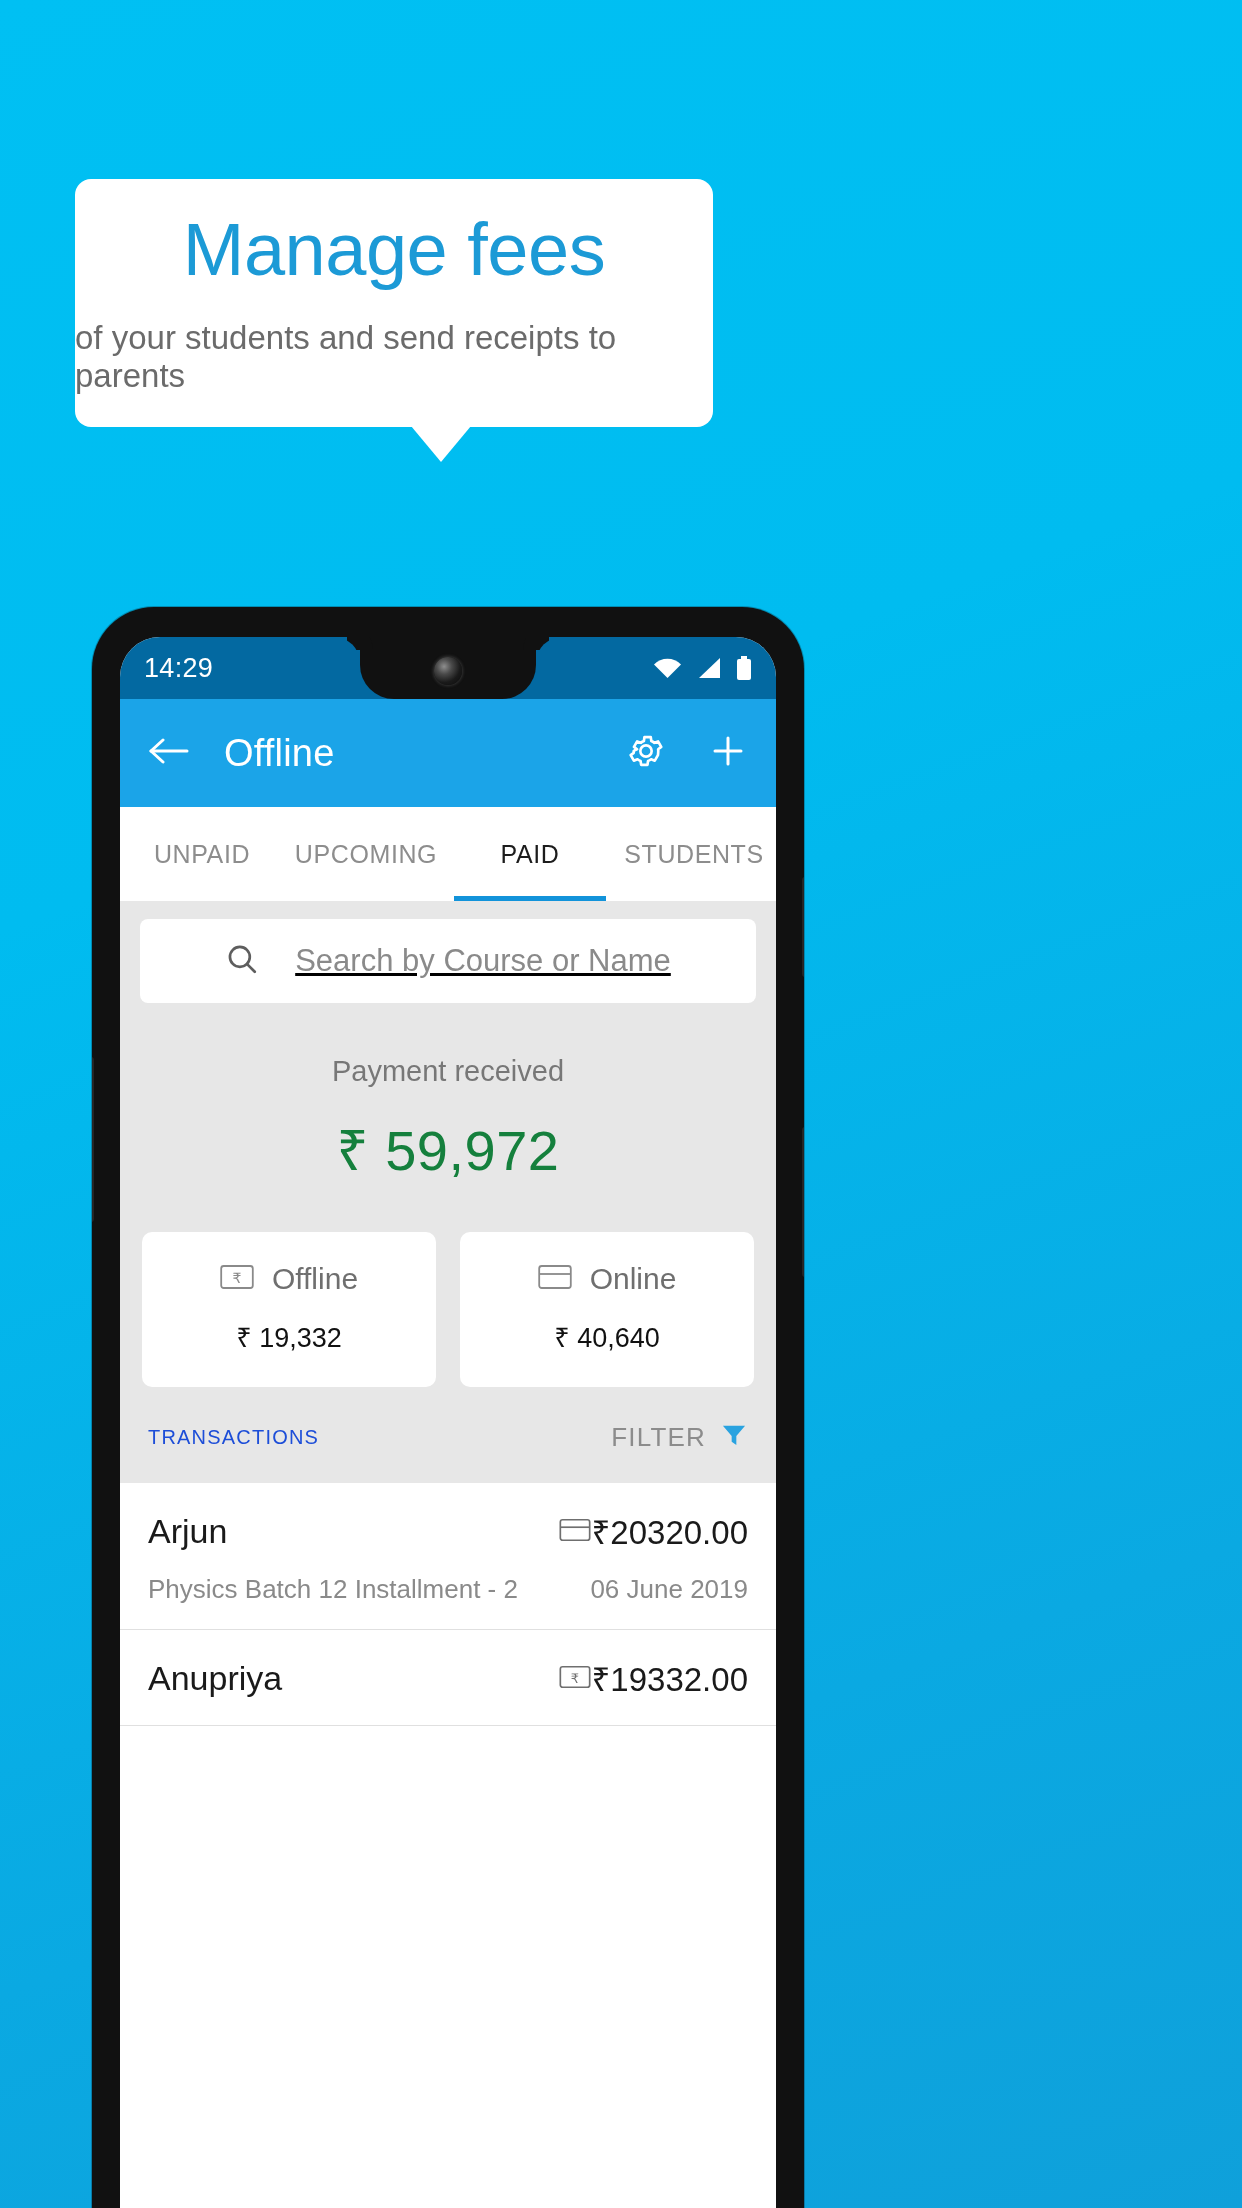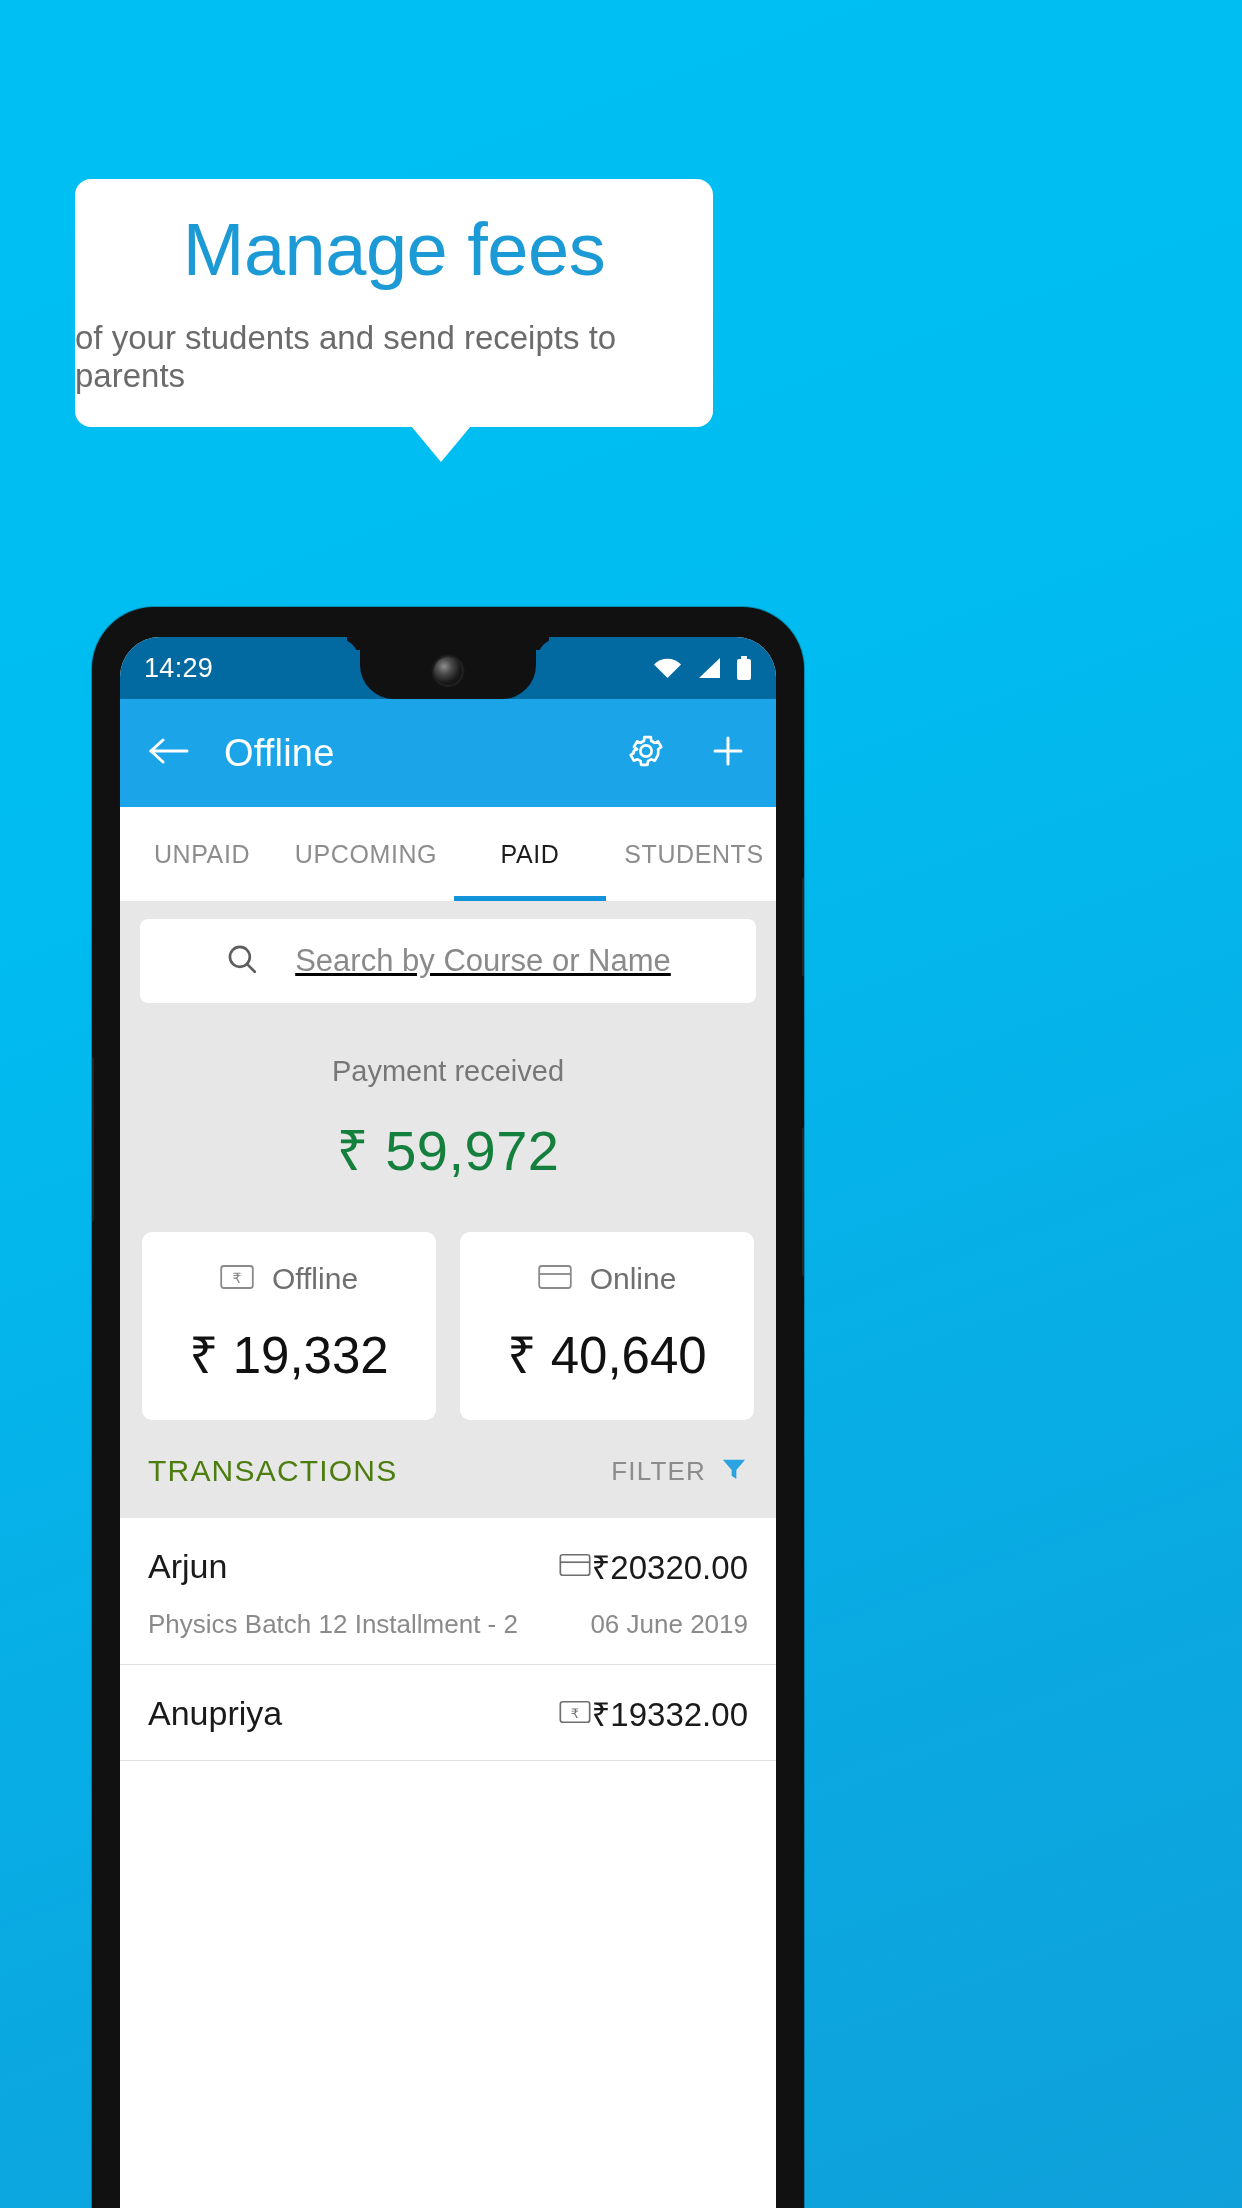--- a/index.html
+++ b/index.html
@@ -222,31 +222,31 @@
   }
   .card-head {
     display:flex;
     align-items:center;
     justify-content:center;
     gap:18px;
   }
   .card-label { font-size:30px; color:#6f6f6f; }
   .card-value {
     margin-top:22px;
-    font-size:51px;
+    font-size:27px;
     color:#111111;
   }
 
   .txhead {
     display:flex;
     align-items:center;
     padding:34px 28px 30px 28px;
     background:#e7e7e7;
   }
-  .txhead-title { font-size:30px; color:#4d7c0f; letter-spacing:1.2px; }
+  .txhead-title { font-size:20px; color:#1d4ed8; letter-spacing:1.2px; }
   .txhead-right {
     margin-left:auto;
     display:flex;
     align-items:center;
     gap:14px;
   }
   .txhead-filter { font-size:26px; color:#8c8c8c; letter-spacing:1.2px; }
 
   .txlist { background:#ffffff; }
   .txrow {

